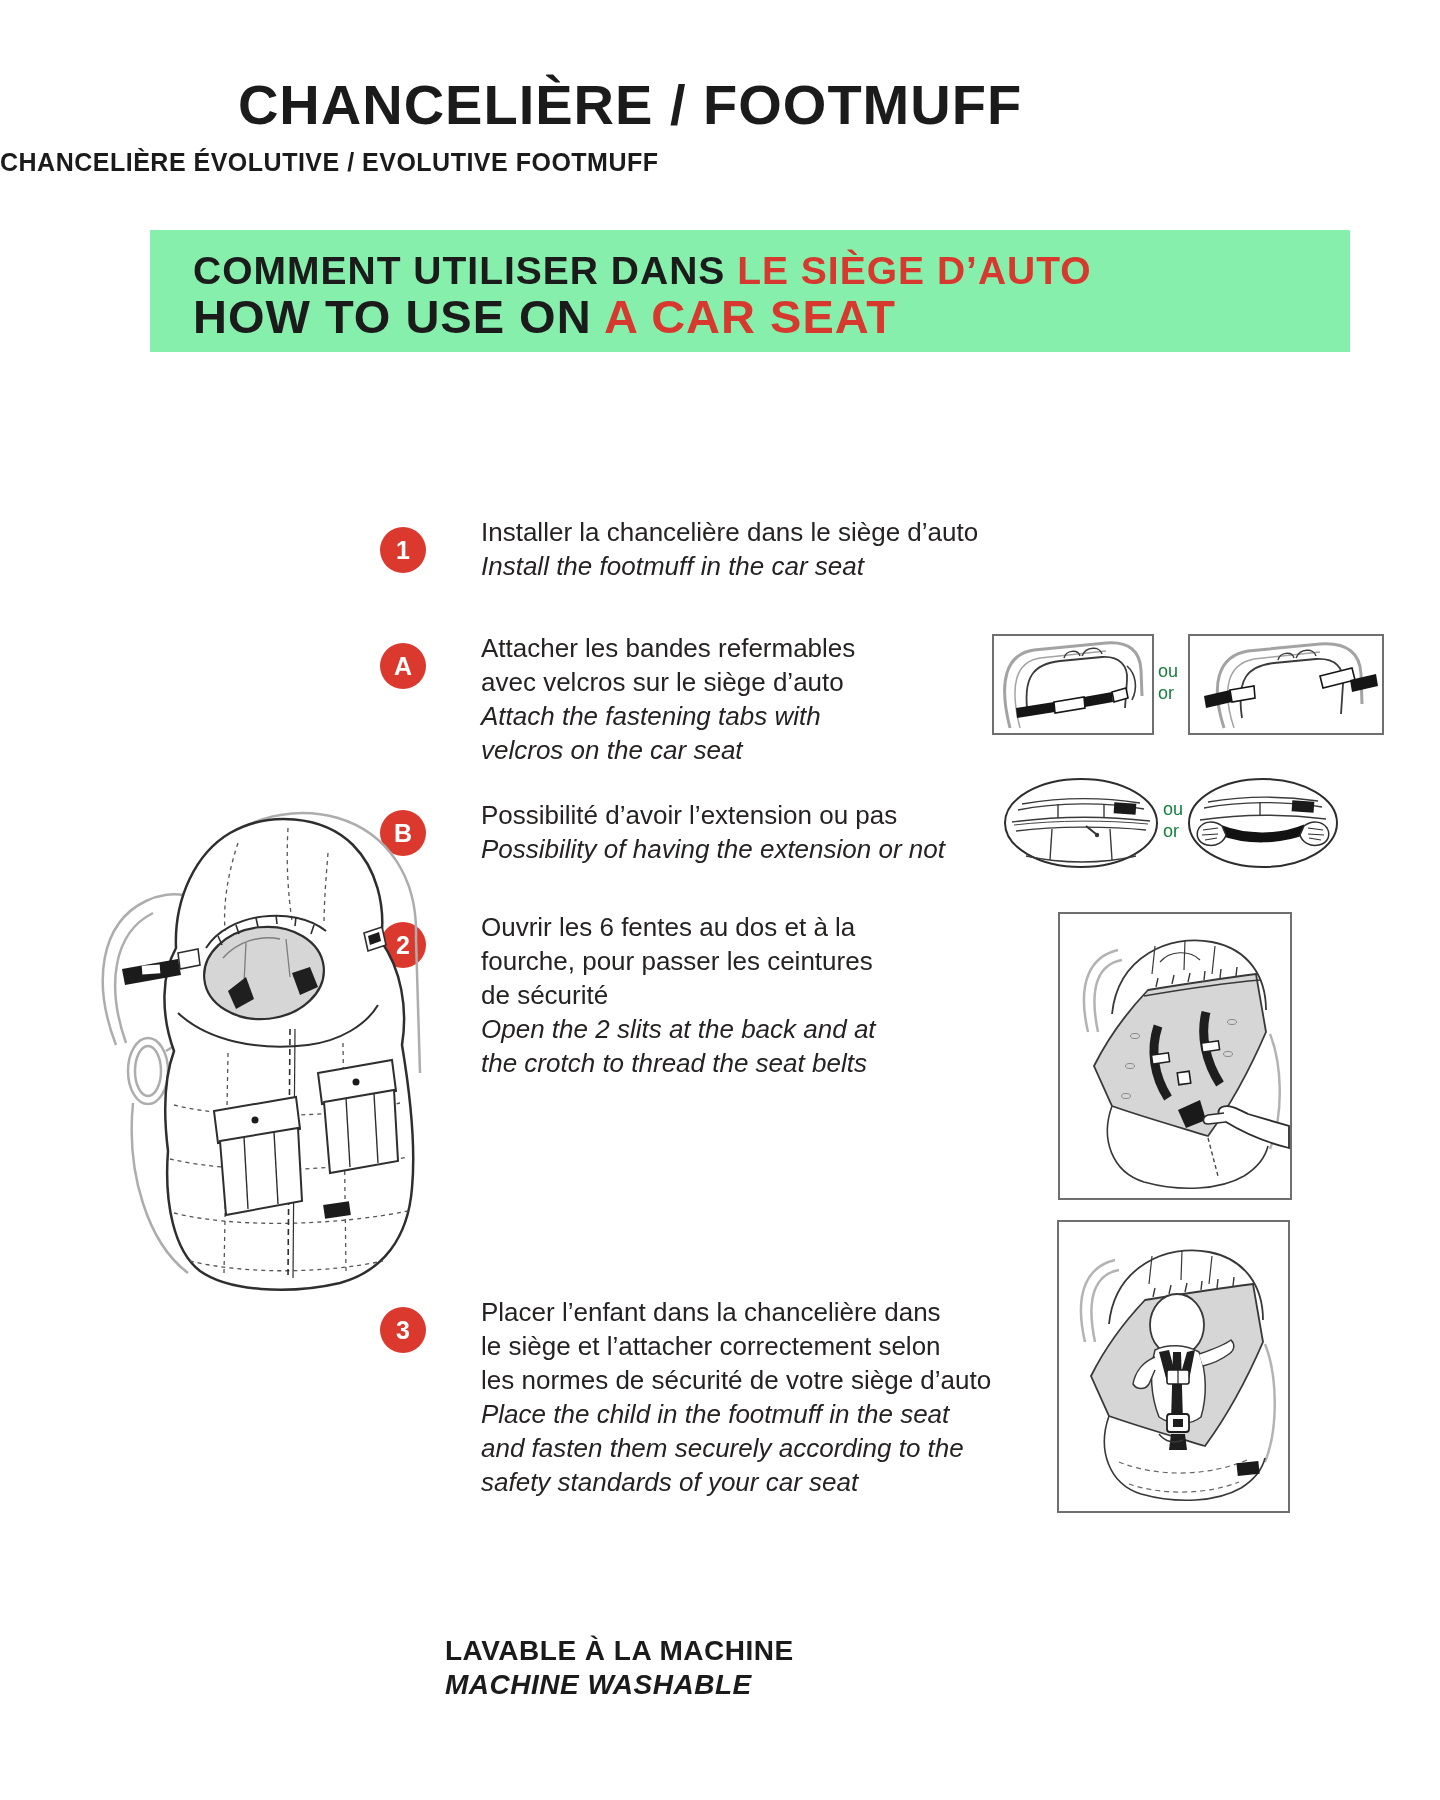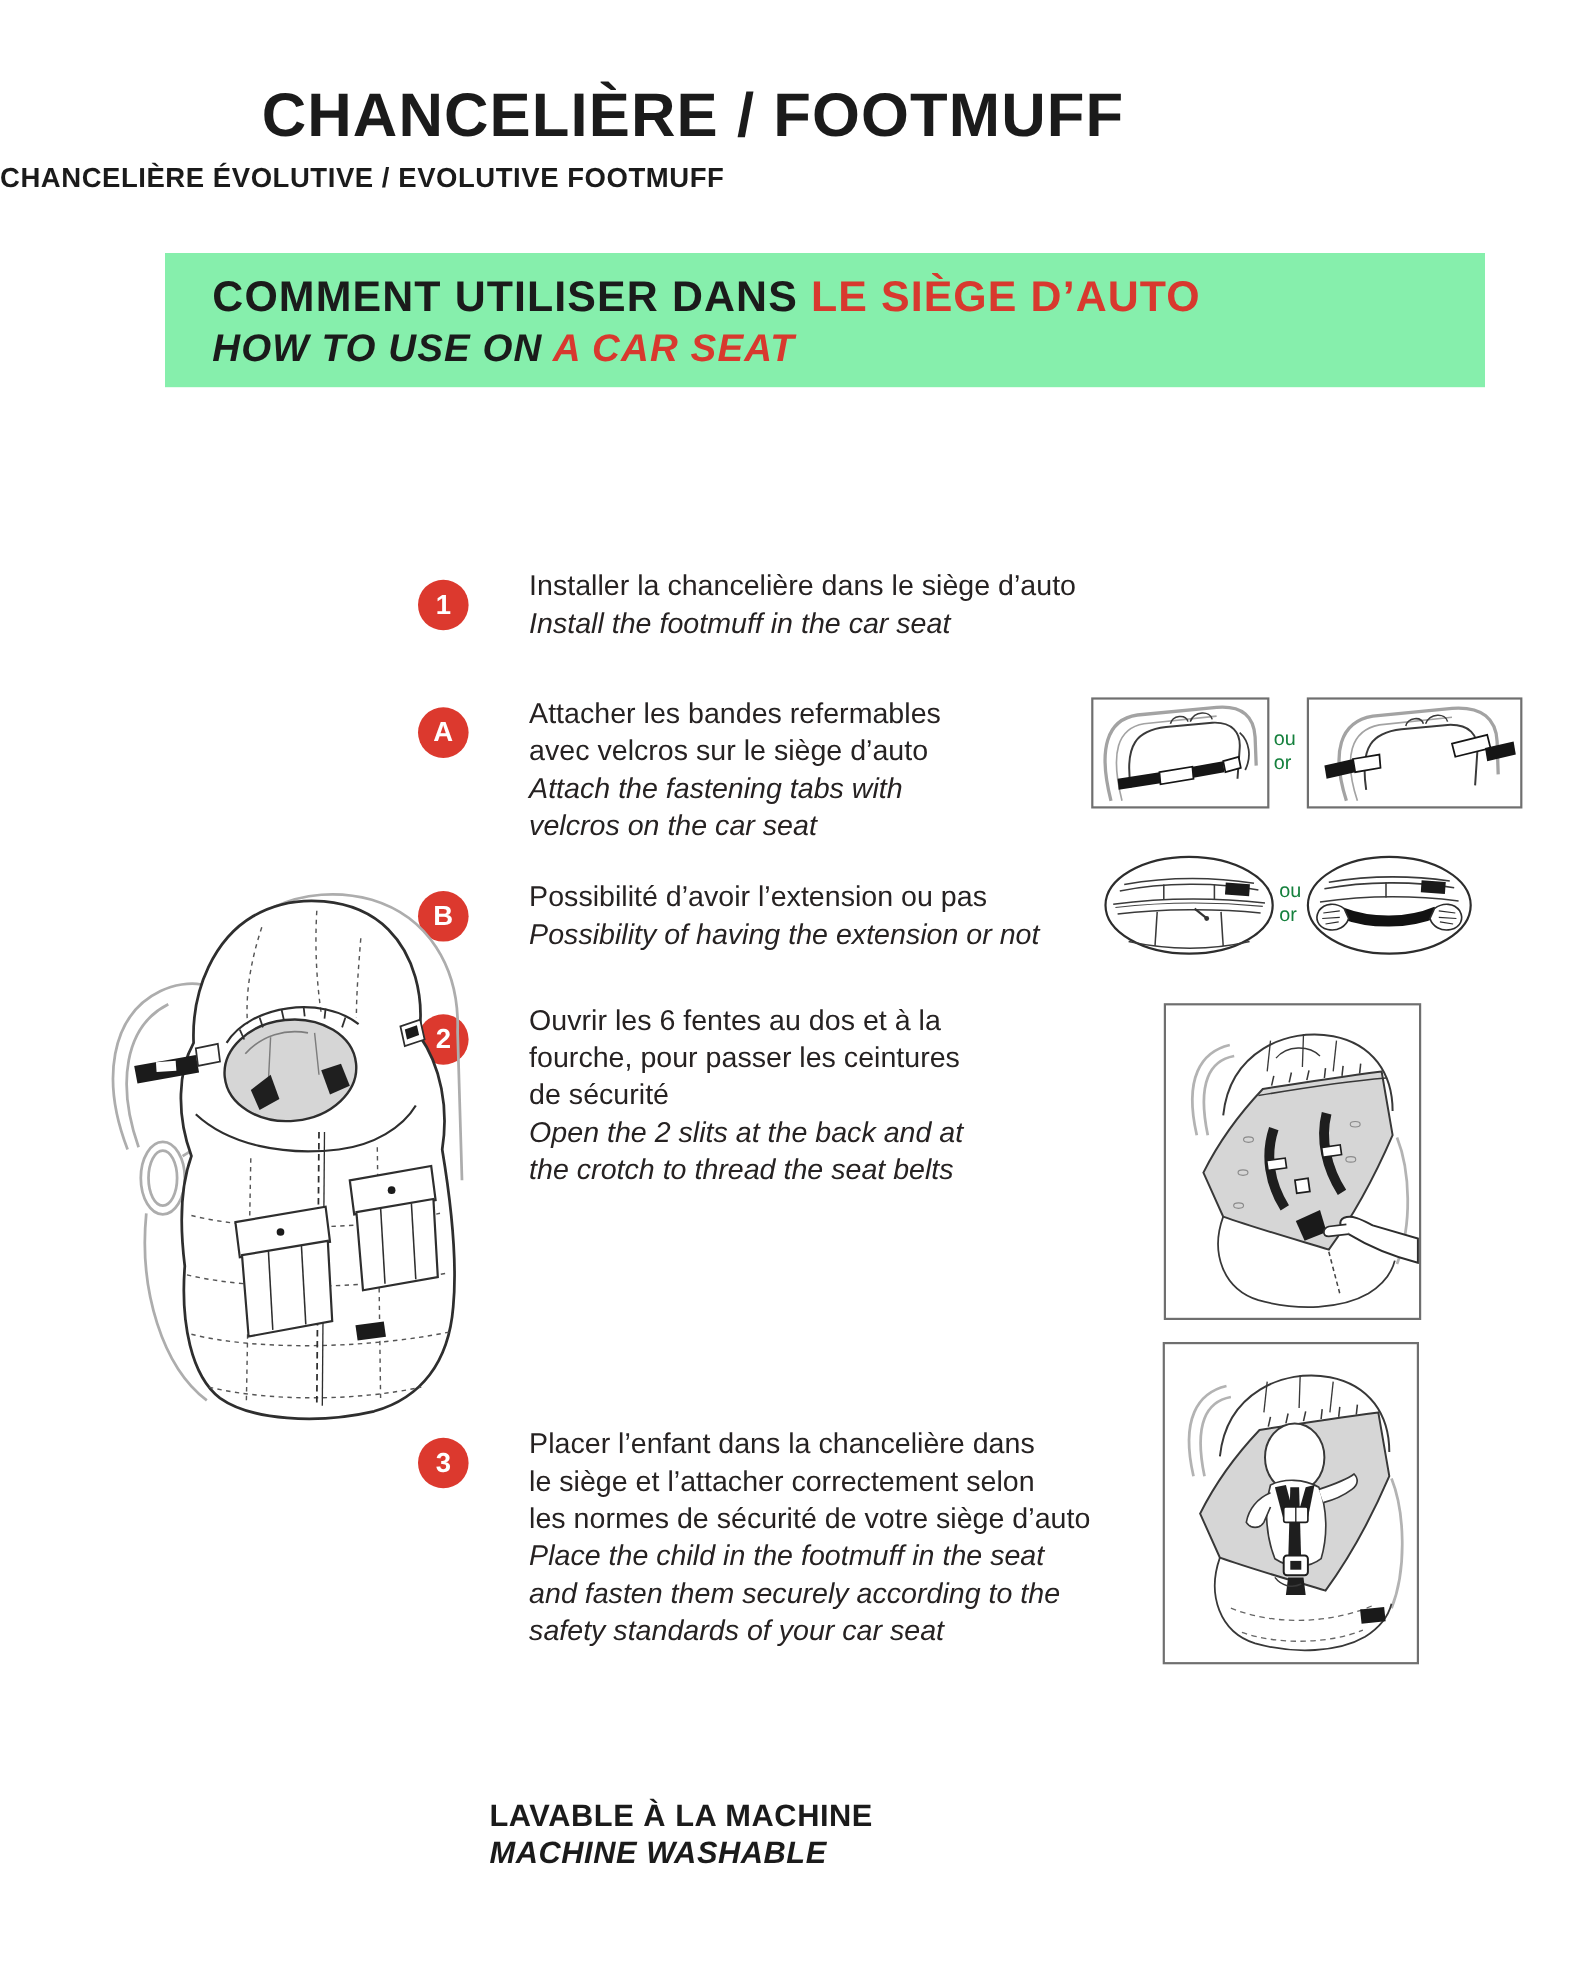--- a/index.html
+++ b/index.html
@@ -7,21 +7,21 @@
   .abs{position:absolute;}
   .lines{white-space:pre-line;margin-left:44px;}
 
   
   .title{left:0;top:74px;width:1260px;text-align:center;font-size:56px;line-height:62px;font-weight:bold;letter-spacing:1px;color:#1b1b1b;}
   .subtitle{left:0;top:147px;width:1260px;text-align:left;font-size:25px;line-height:30px;font-weight:bold;letter-spacing:0.5px;color:#1b1b1b;}
 
   
   .banner{left:122px;top:230px;width:1200px;height:122px;background:#86efac;box-sizing:border-box;padding:18px 0 0 43px;margin-left:28px;}
   .banner .l1{font-size:39px;line-height:46px;font-weight:bold;letter-spacing:1px;color:#1b1b1b;}
-  .banner .l2{font-size:35px;line-height:46px;font-weight:bold;font-style:italic;letter-spacing:1px;color:#1b1b1b;}
+  .banner .l2{font-size:47px;line-height:46px;font-weight:bold;letter-spacing:1px;color:#1b1b1b;}
   .banner .red{color:#D8392E;}
 
   
   .step{position:absolute;left:380px;}
   .badge{position:absolute;left:0;top:12px;width:46px;height:46px;border-radius:50%;background:#DC392E;color:#ffffff;font-size:25px;font-weight:bold;display:flex;align-items:center;justify-content:center;}
   .step-text{margin-left:57px;font-size:26px;line-height:34px;color:#262222;}
   .step-text .en{font-style:italic;}
 
   
   .orlbl{font-size:18px;line-height:22px;color:#15803d;}

